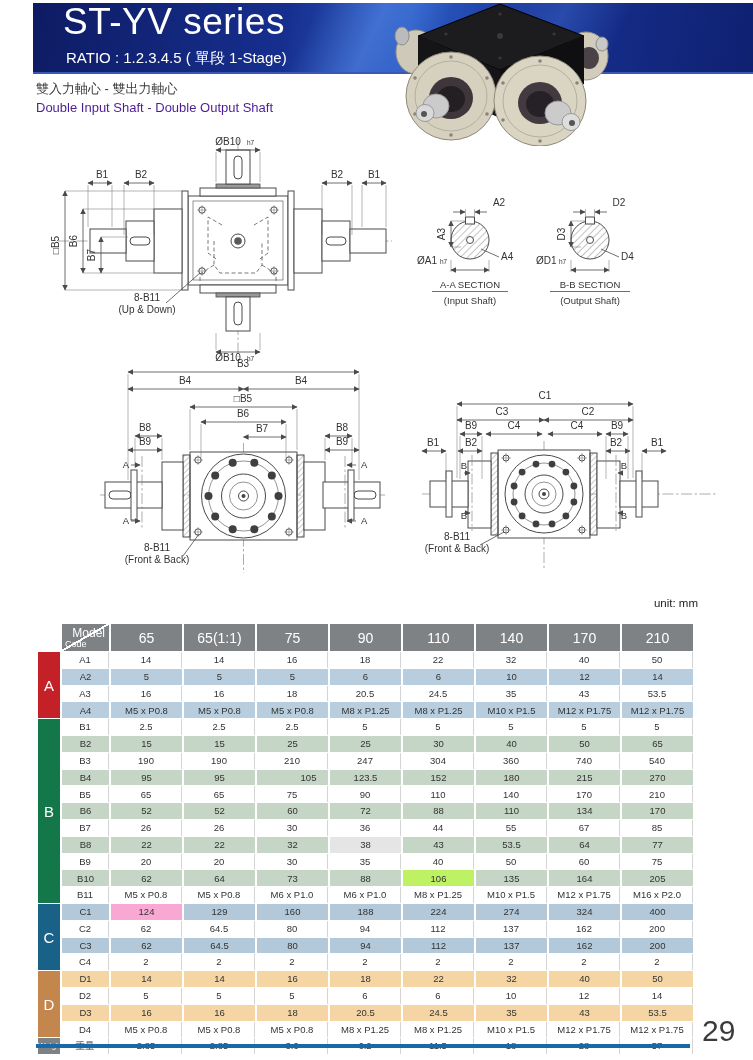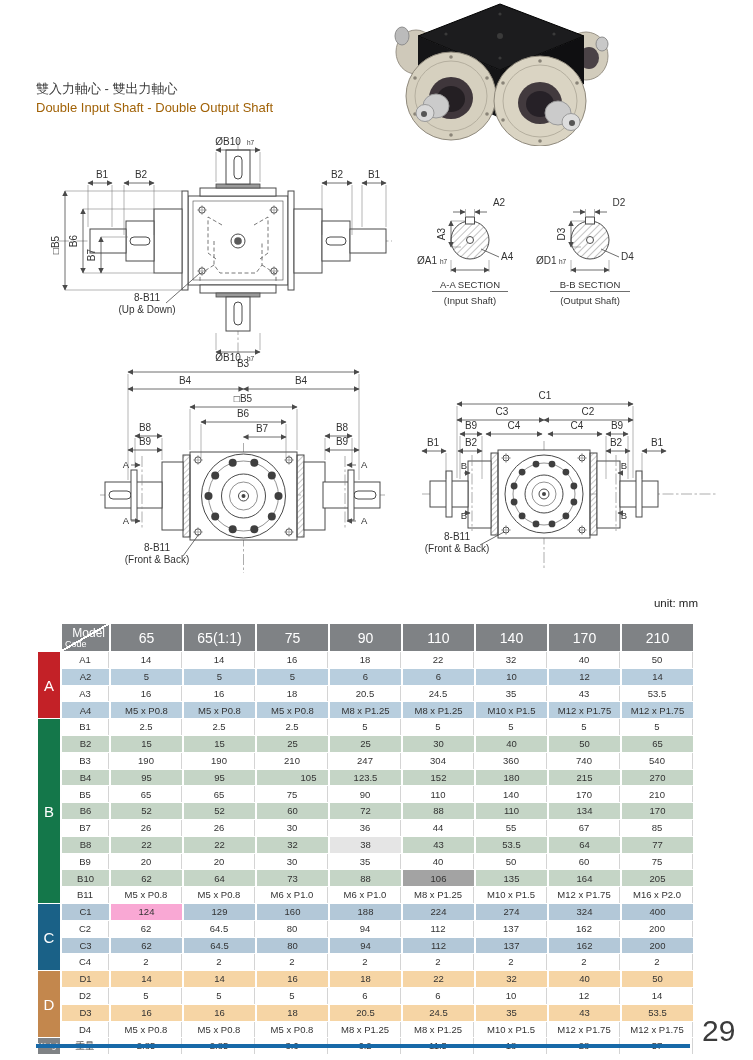--- a/index.html
+++ b/index.html
@@ -7,21 +7,21 @@
         font-family:"Liberation Sans",sans-serif;}
   
   .banner{position:absolute;left:33px;top:3px;width:720px;height:69px;
     background-image:
       linear-gradient(115deg, rgba(120,175,255,0) 38%, rgba(110,165,255,.38) 47%, rgba(120,175,255,0) 56%, rgba(120,175,255,0) 63%, rgba(90,145,245,.28) 71%, rgba(120,175,255,0) 80%),
       linear-gradient(100deg,#0e1b63 0%,#162f8e 35%,#2c5bc4 52%,#16308f 72%,#0f2070 100%);
     border-bottom:2px solid #3a57b5;}
   .banner-title{position:absolute;left:30px;top:-2px;color:#fff;font-size:37px;letter-spacing:.5px;}
   .banner-ratio{position:absolute;left:33px;top:46px;color:#fff;font-size:15px;}
   .intro-zh{position:absolute;left:36px;top:80px;font-size:13px;color:#3c3c3c;}
-  .intro-en{position:absolute;left:36px;top:100px;font-size:13px;color:#a16207;}
+  .intro-en{position:absolute;left:36px;top:100px;font-size:13px;color:#4c1d95;}
   .photo{position:absolute;left:388px;top:0px;}
   
   .dwg{position:absolute;overflow:visible;}
   #dwg-top{left:50px;top:133px;}
   #dwg-sections{left:415px;top:196px;}
   #dwg-front{left:95px;top:358px;}
   #dwg-output{left:420px;top:383px;}
   svg text{font-family:"Liberation Sans",sans-serif;font-size:10px;fill:#333;}
   svg text.sm{font-size:6.5px;}
   svg text.t{font-size:9.5px;}
@@ -49,20 +49,24 @@
   #spec-table td.grp{color:#fff;font-size:15px;}
   #spec-table td.wlabel{background:#7f8285;color:#fff;font-size:8px;}
   .bottom-rule{position:absolute;left:36px;top:1044px;width:654px;height:4px;background:#1769a8;}
   .page-num{position:absolute;left:702px;top:1014px;font-size:30px;color:#3b3b3b;}
 </style>
 </head>
 <body>
 
 <div class="page">
 
+  <div class="banner">
+    <div class="banner-title">ST-YV series</div>
+    <div class="banner-ratio">RATIO : 1.2.3.4.5 ( 單段 1-Stage)</div>
+  </div>
 
   <svg class="photo" width="222" height="146" viewBox="0 0 222 146">
     <ellipse cx="28" cy="52" rx="20" ry="22" fill="#cfc9ba" stroke="#9a9488"></ellipse>
     <ellipse cx="14" cy="36" rx="7" ry="9" fill="#bbb" stroke="#8d8d8d"></ellipse>
     <ellipse cx="198" cy="56" rx="22" ry="24" fill="#d2ccbc" stroke="#9a9488"></ellipse>
     <ellipse cx="214" cy="44" rx="6" ry="7" fill="#c8c8c8" stroke="#8d8d8d"></ellipse>
     <ellipse cx="201" cy="58" rx="10" ry="11" fill="#4a4246"></ellipse>
     <polygon points="112,4 196,36 112,70 30,36" fill="#1c1c1e" stroke="#000"></polygon>
     <circle cx="112" cy="36" r="3" fill="#3a3a3a"></circle>
     <circle cx="58" cy="34" r="1.6" fill="#3a3a3a"></circle>
@@ -643,21 +647,21 @@
           <td class="w">50</td>
           <td class="w">60</td>
           <td class="w">75</td>
         </tr>
         <tr>
           <td style="background: rgb(197, 213, 198);">B10</td>
           <td style="background: rgb(197, 213, 198);">62</td>
           <td style="background: rgb(197, 213, 198);">64</td>
           <td style="background: rgb(197, 213, 198);">73</td>
           <td style="background: rgb(197, 213, 198);">88</td>
-          <td style="background: #a3a3a3;">106</td>
+          <td style="background: #bef264;">106</td>
           <td style="background: rgb(197, 213, 198);">135</td>
           <td style="background: rgb(197, 213, 198);">164</td>
           <td style="background: rgb(197, 213, 198);">205</td>
         </tr>
         <tr>
           <td class="w">B11</td>
           <td class="w">M5 x P0.8</td>
           <td class="w">M5 x P0.8</td>
           <td class="w">M6 x P1.0</td>
           <td class="w">M6 x P1.0</td>

